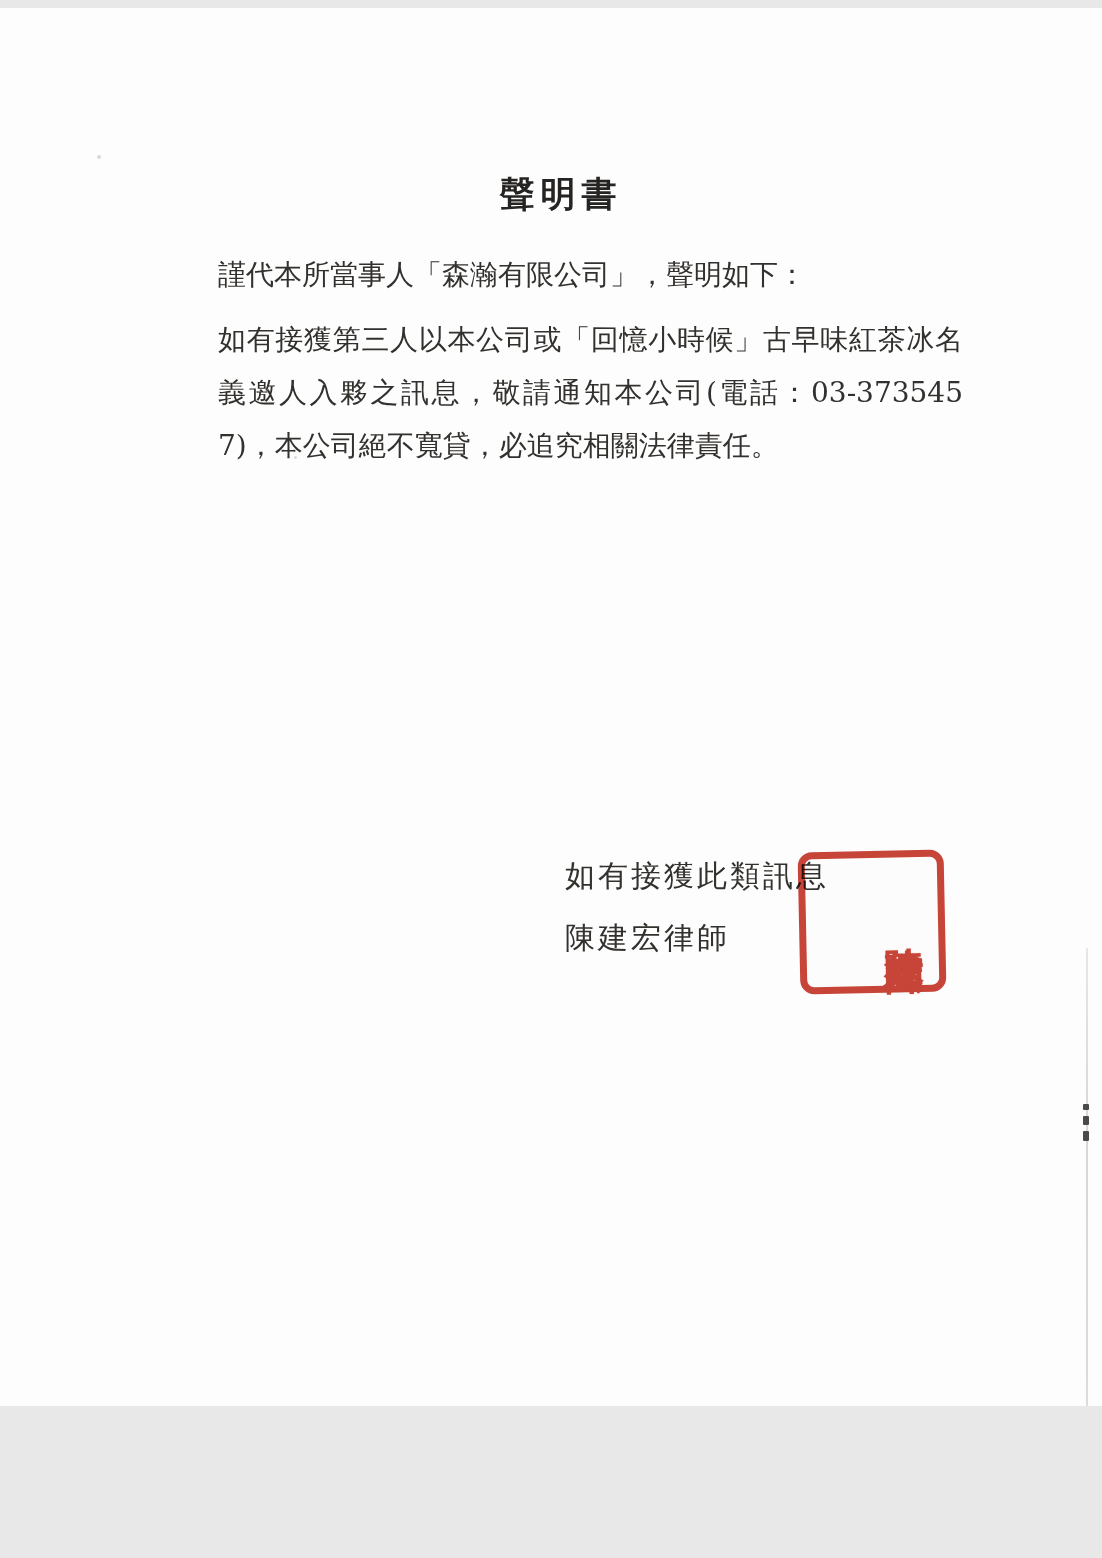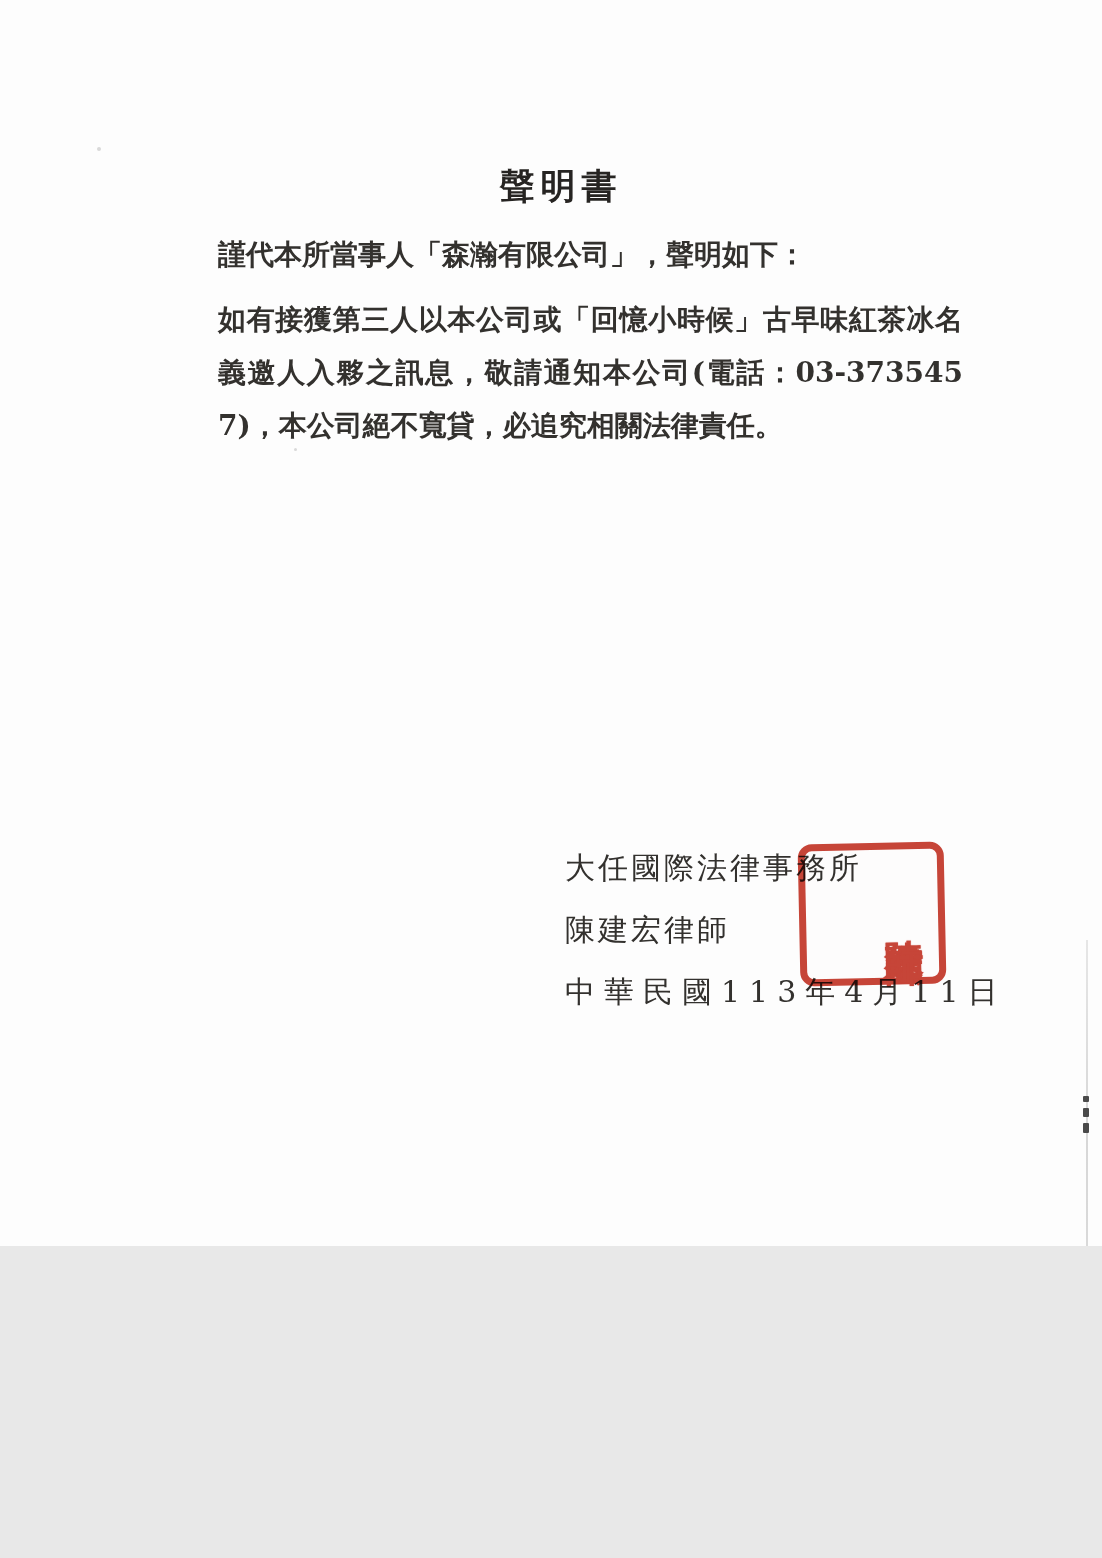--- a/index.html
+++ b/index.html
@@ -3,45 +3,44 @@
 <meta charset="utf-8">
 <style>
   html, body {
     margin: 0;
     padding: 0;
     background: #e8e8e8;
   }
   .page {
     position: relative;
     width: 1102px;
-    height: 1246px;
-    margin: 0 auto;
+    height: 1398px;
+    margin: 8px auto;
     background: #fdfdfd;
     overflow: hidden;
     font-family: "DejaVu Serif", "Liberation Serif", serif;
     color: #2f2d2b;
   }
   .doc-title {
     position: absolute;
     top: 163px;
     left: 561px;
     transform: translateX(-50%);
     margin: 0;
     font-size: 35px;
     font-weight: bold;
     letter-spacing: 6px;
     white-space: nowrap;
     color: #262422;
   }
   .body-text {
     position: absolute;
-    top: 228px;
+    top: 240px;
     left: 218px;
     width: 745px;
-    font-weight: bold;
   }
   .para {
     margin: 0 0 12px 0;
     font-size: 28px;
     line-height: 53px;
     text-align: justify;
     text-justify: inter-ideograph;
     word-break: break-all;
     overflow-wrap: anywhere;
     color: #33312e;
@@ -127,23 +126,22 @@
 <div class="page">
 
   <h1 class="doc-title">聲明書</h1>
 
   <div class="body-text">
     <p class="para p1">謹代本所當事人「森瀚有限公司」，聲明如下：</p>
     <p class="para p3">如有接獲第三人以本公司或「回憶小時候」古早味紅茶冰名義邀人入夥之訊息，敬請通知本公司(電話：03-3735457)，本公司絕不寬貸，必追究相關法律責任。</p>
   </div>
 
   <div class="signature">
-    <div class="sig-line">大任國際法律事務所</div>
+    <div class="sig-line">如有接獲此類訊息</div>
     <div class="sig-line">陳建宏律師</div>
-    <div class="sig-line sig-date">中華民國113年4月11日</div>
   </div>
 
   <div class="seal">
     <div class="seal-text">陳建宏律師</div>
   </div>
 
   <div class="scan-line"></div>
   <div class="scan-dash dash1"></div>
   <div class="scan-dash dash2"></div>
   <div class="scan-dash dash3"></div>

